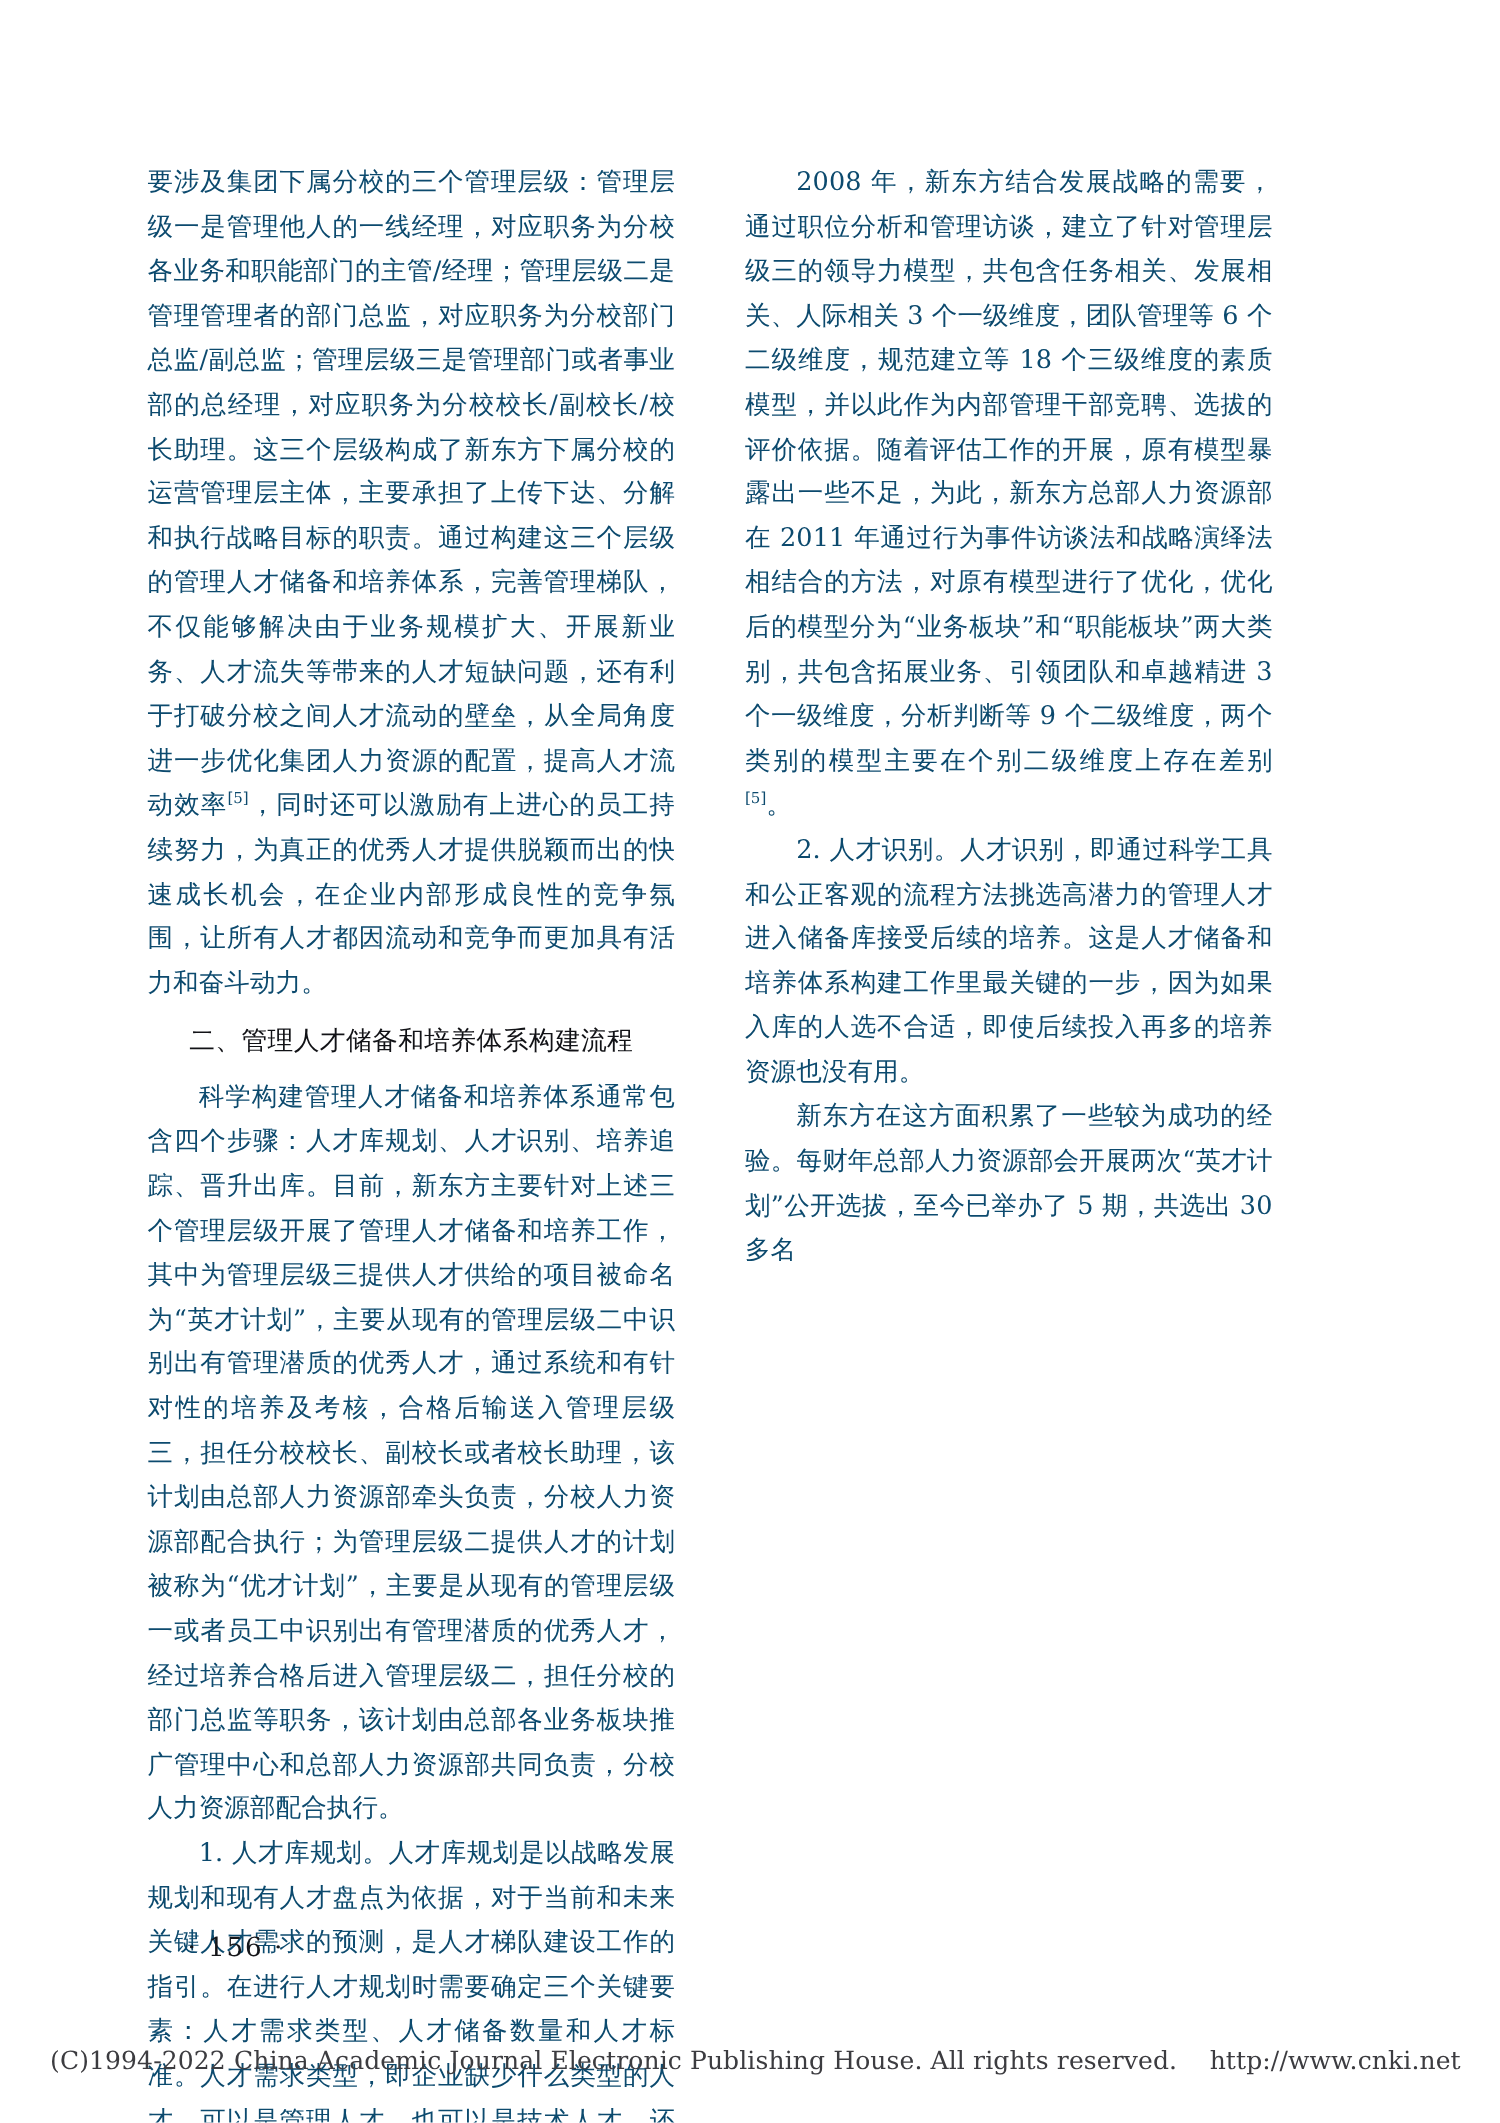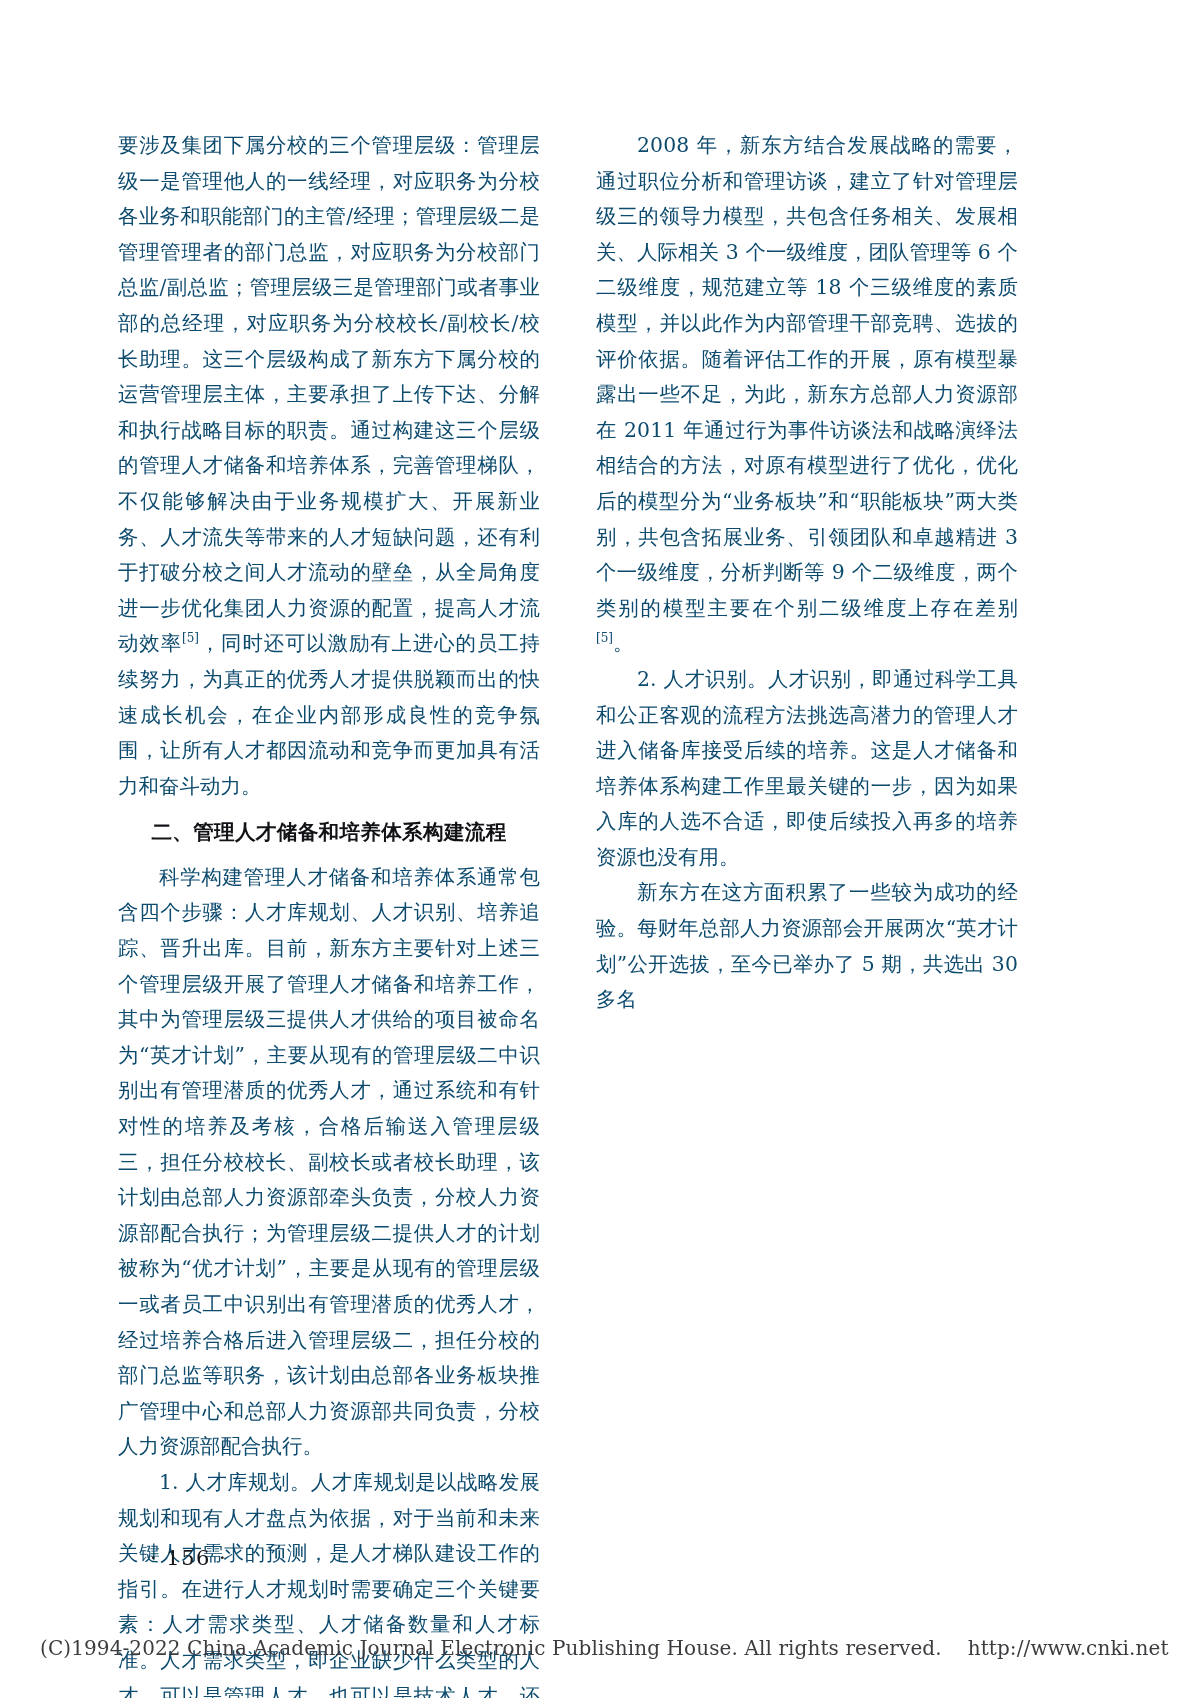--- a/index.html
+++ b/index.html
@@ -52,21 +52,21 @@
     word-break: break-all;
   }
 
   p.indent {
     text-indent: 41px;
   }
 
   .subhead {
     font-size: 20.6px;
     line-height: 35.6px;
-    font-weight: bold;
+    font-weight: normal;
     text-align: center;
     margin: 11px 0 9px 0;
     letter-spacing: 0.3px;
     color: #111216;
     font-family: "DejaVu Sans", "Liberation Sans", sans-serif;
   }
 
   sup.ref {
     font-size: 12px;
     vertical-align: super;

